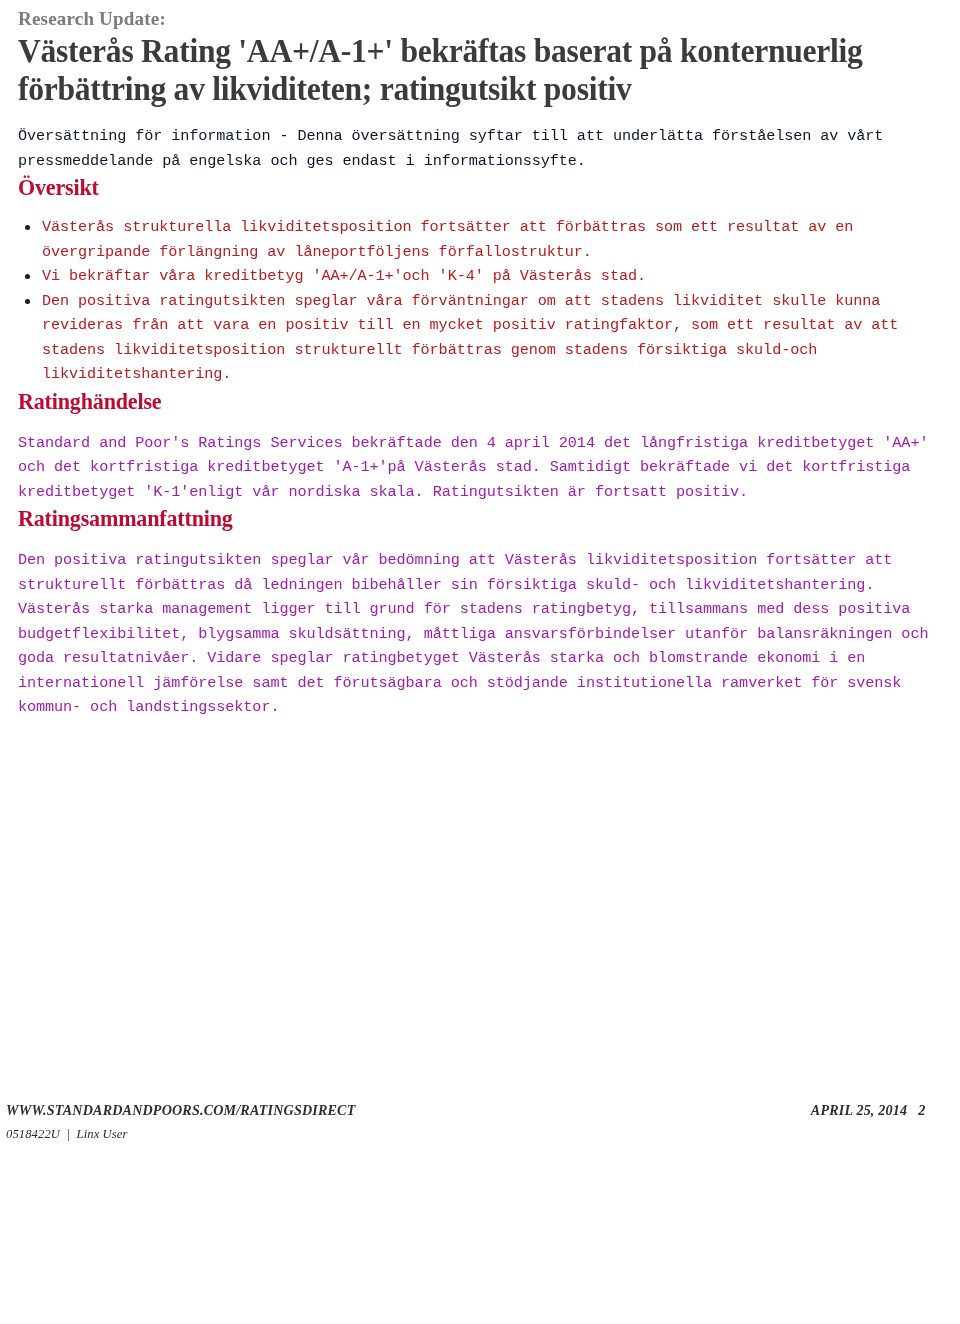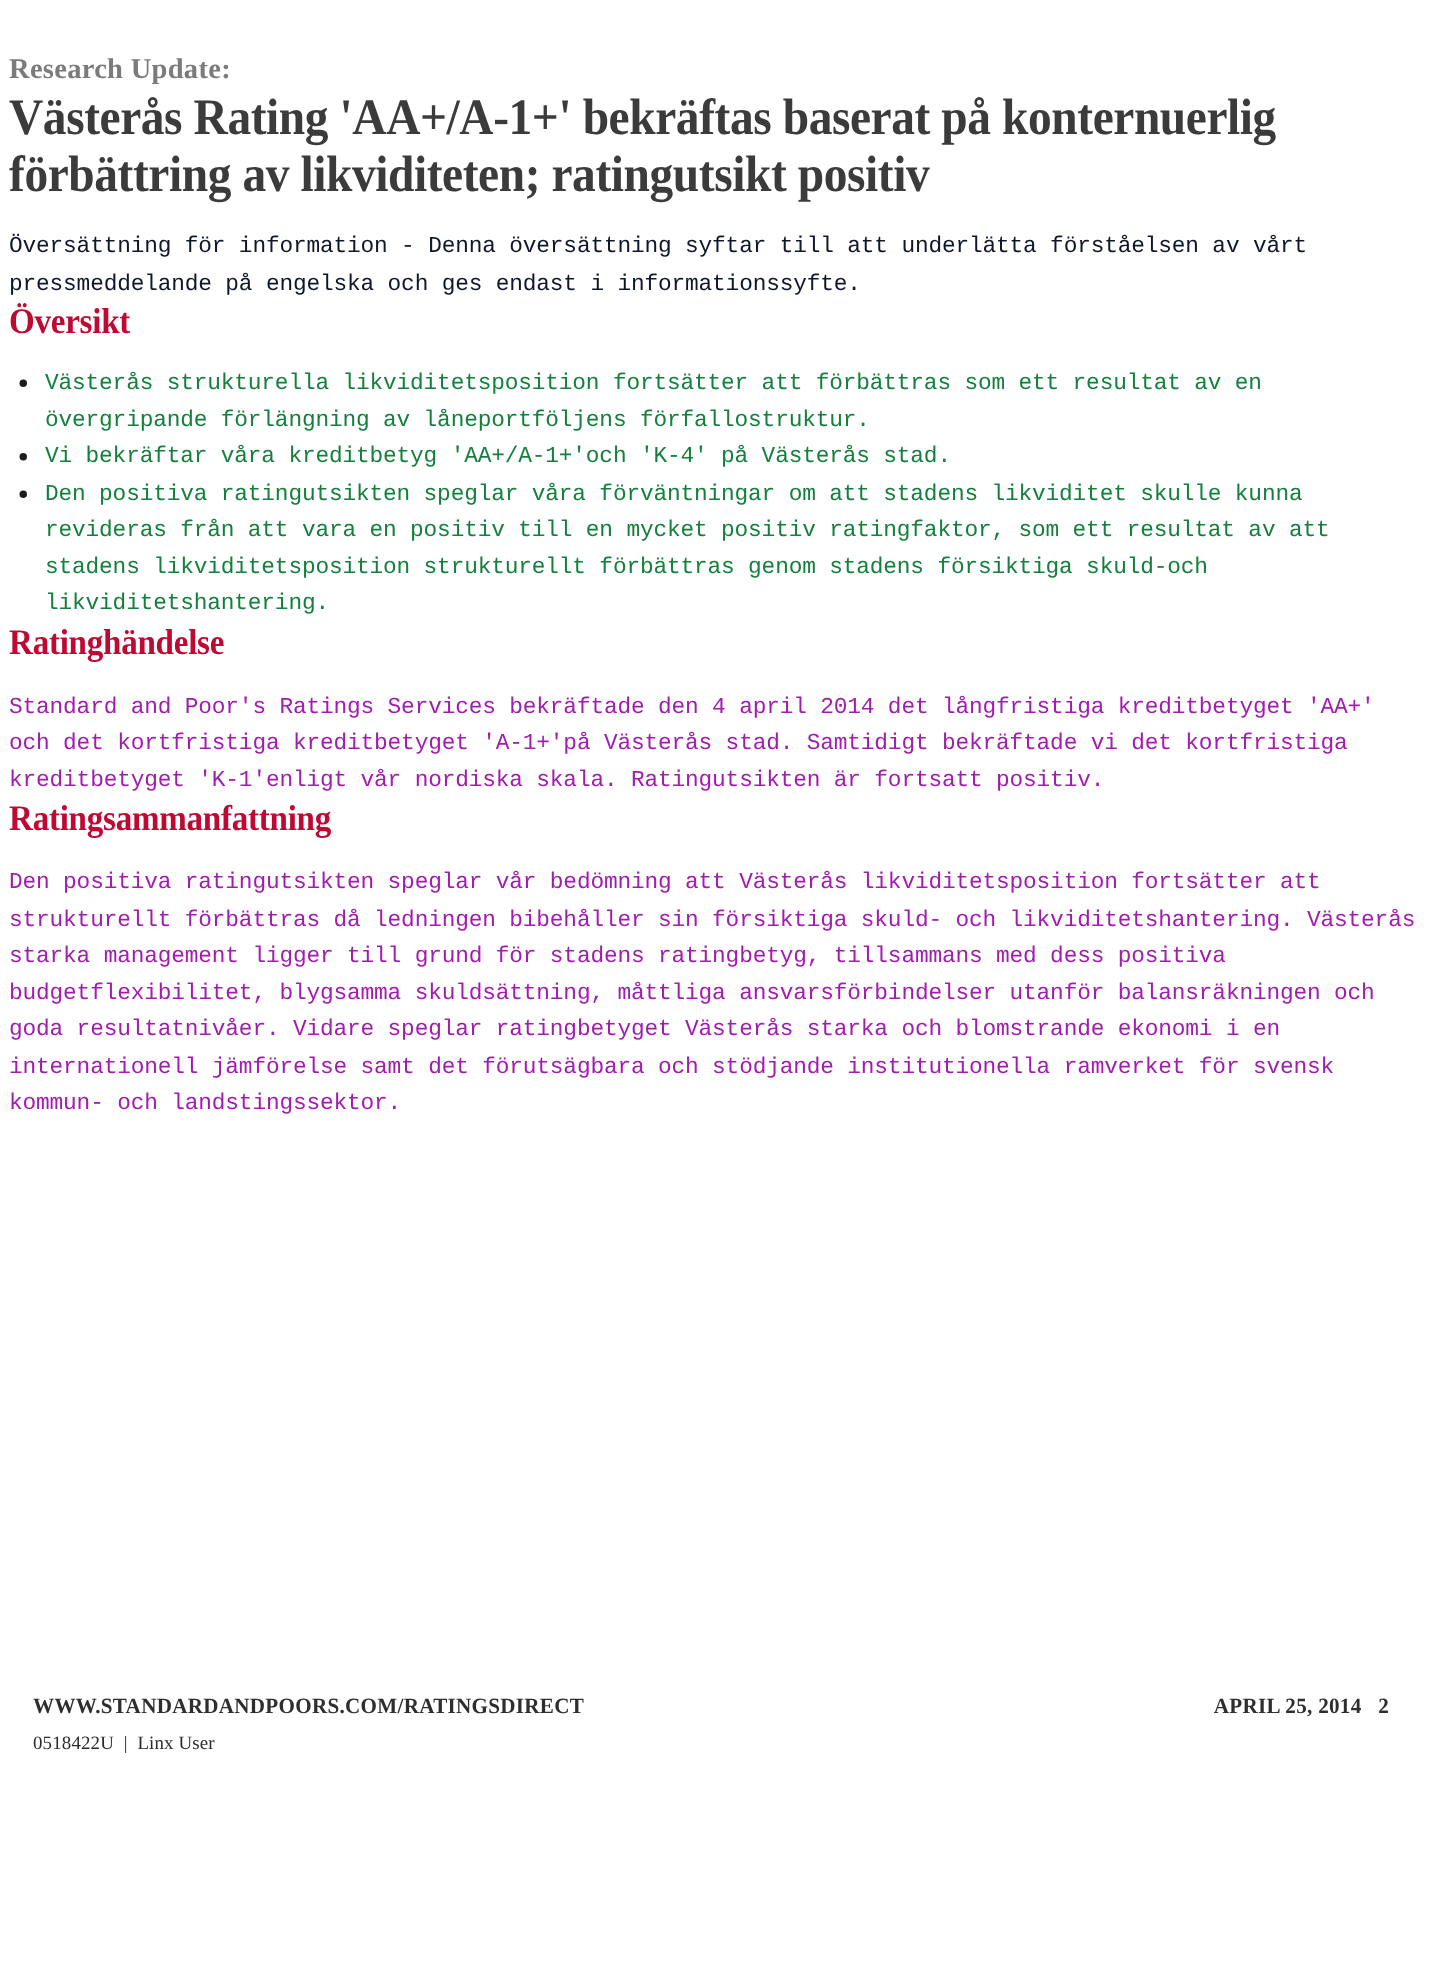--- a/index.html
+++ b/index.html
@@ -14,22 +14,21 @@
     font-family: "Liberation Mono", "DejaVu Sans Mono", monospace;
     overflow: hidden;
   }
 
   .page {
     position: absolute;
     left: 0; top: 0;
     width: 960px;
     height: 1152px;
     box-sizing: border-box;
-    padding: 0 6px;
-    margin-top: 28px;
+    padding: 0 18px;
   }
 
   
   .kicker {
     font-family: "Liberation Serif", "DejaVu Serif", serif;
     font-weight: bold;
     font-size: 19px;
     letter-spacing: 0.2px;
     color: #7b7b7b;
     margin: 8px 0 2px 0;
@@ -76,21 +75,21 @@
   ul.bullets {
     list-style: none;
     margin: 14px 0 0 0;
     padding: 0;
   }
   ul.bullets > li {
     position: relative;
     padding-left: 24px;
     font-size: 15.2px;
     line-height: 24.5px;
-    color: #15803d;
+    color: #b91c1c;
     letter-spacing: -0.1px;
     margin: 0;
     max-width: 930px;
   }
   ul.bullets > li::before {
     content: "";
     position: absolute;
     left: 7px;
     top: 10px;
     width: 5px;
@@ -105,23 +104,24 @@
     color: #a21caf;
     letter-spacing: -0.1px;
     margin: 16px 0 0 0;
     max-width: 940px;
     white-space: pre-line;
   }
 
   
   .footer {
     position: absolute;
-    left: 22px;
+    left: 6px;
     right: 6px;
     bottom: 10px;
+    font-style: italic;
   }
   .footer-top {
     display: flex;
     justify-content: space-between;
     align-items: baseline;
     font-family: "Liberation Serif", "DejaVu Serif", serif;
     font-weight: bold;
     font-size: 14.5px;
     letter-spacing: 0.2px;
     color: #2e2e2e;

